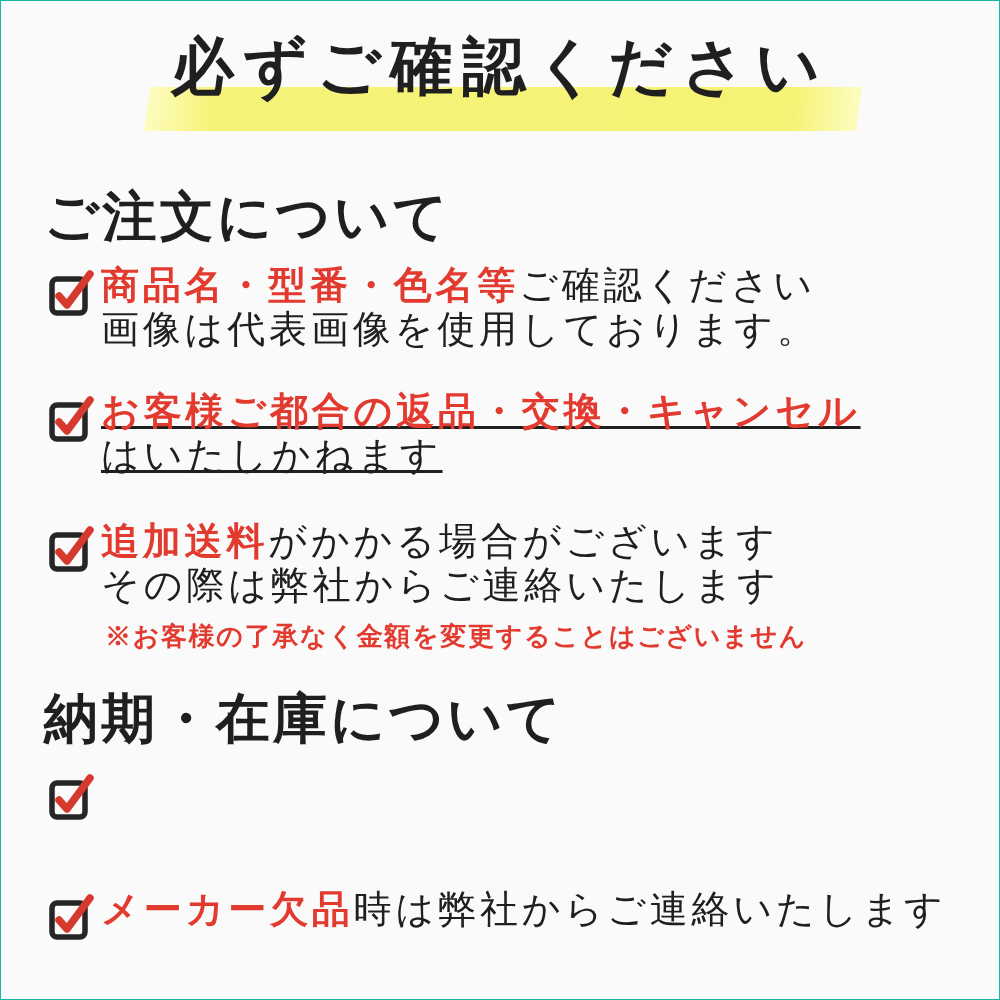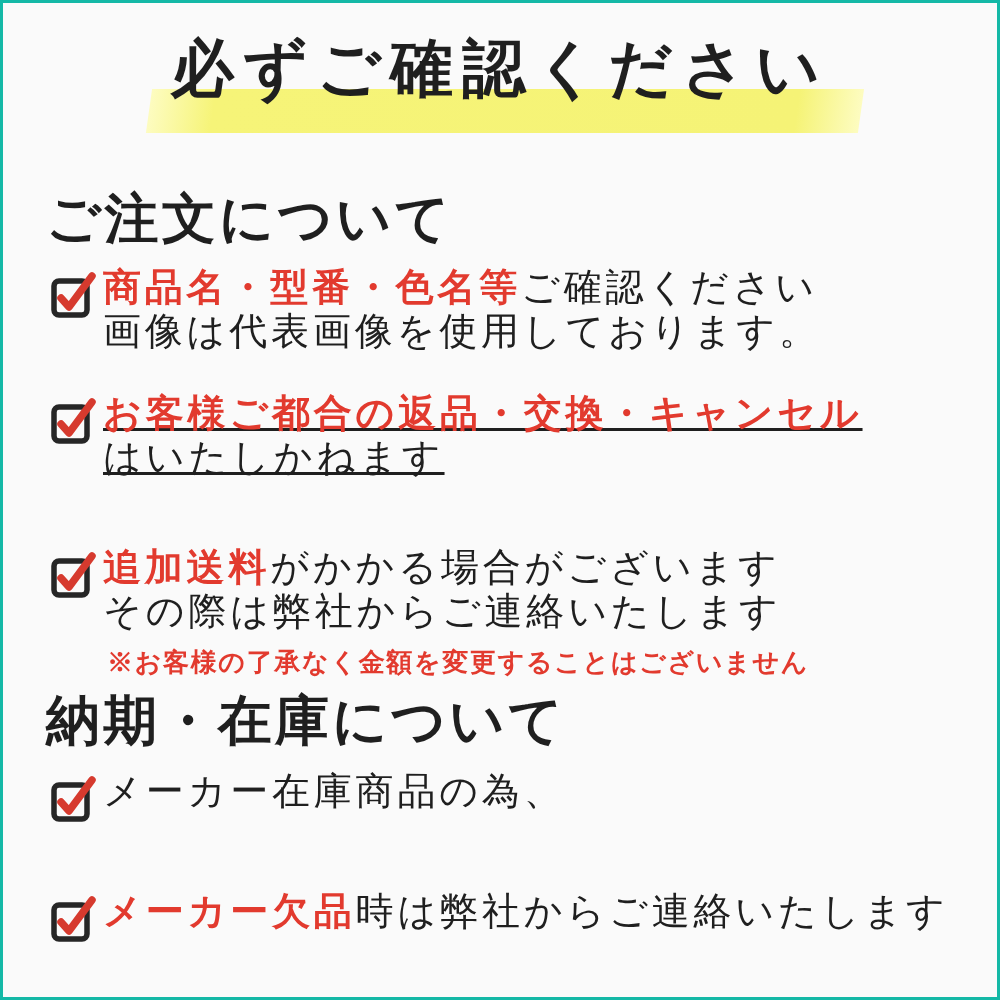--- a/index.html
+++ b/index.html
@@ -1,21 +1,21 @@
 <!DOCTYPE html>
 <html><head>
 <meta charset="utf-8">
 <style>
   html,body{margin:0;padding:0;}
   .canvas{
     position:relative;
     width:1000px;height:1000px;
     box-sizing:border-box;
     background:#fafafa;
-    border:3px solid #14b8a6;
+    border:1px solid #14b8a6;
     overflow:hidden;
     font-family:"DejaVu Serif","Liberation Serif",serif;
     color:#1f1f1f;
   }
   
   .title-block{
     position:absolute;top:34px;left:0;width:100%;
     text-align:center;
   }
   .title-hl{
@@ -47,21 +47,21 @@
   }
   .heading-1{top:188px;}
   .heading-2{top:690px;}
   
   .item{
     position:absolute;left:46px;
     display:flex;align-items:flex-start;
   }
   .item-1{top:262px;}
   .item-2{top:388px;text-decoration:underline;}
-  .item-3{top:542px;}
+  .item-3{top:518px;}
   .item-4{top:766px;}
   .item-5{top:886px;}
   .cb{
     flex:0 0 auto;
     width:50px;height:52px;
     margin-top:2px;
     margin-right:4px;
   }
   .cb svg{display:block;}
   .lines{min-width:0;}
@@ -139,21 +139,20 @@
   <h2 class="heading heading-2">納期・在庫について</h2>
 
   <div class="item item-4">
     <span class="cb">
       <svg width="50" height="52" viewBox="0 0 50 52">
         <rect x="5" y="14" width="33" height="34" rx="5" fill="none" stroke="#262626" stroke-width="5.5"></rect>
         <path d="M12 31 L20 40 L43 9" fill="none" stroke="#d63a2e" stroke-width="7.5" stroke-linecap="round" stroke-linejoin="round"></path>
       </svg>
     </span>
     <div class="lines">
-      <p class="line"><span>メーカー在庫商品の為、</span></p>
     </div>
   </div>
 
   <div class="item item-5">
     <span class="cb">
       <svg width="50" height="52" viewBox="0 0 50 52">
         <rect x="5" y="14" width="33" height="34" rx="5" fill="none" stroke="#262626" stroke-width="5.5"></rect>
         <path d="M12 31 L20 40 L43 9" fill="none" stroke="#d63a2e" stroke-width="7.5" stroke-linecap="round" stroke-linejoin="round"></path>
       </svg>
     </span>

